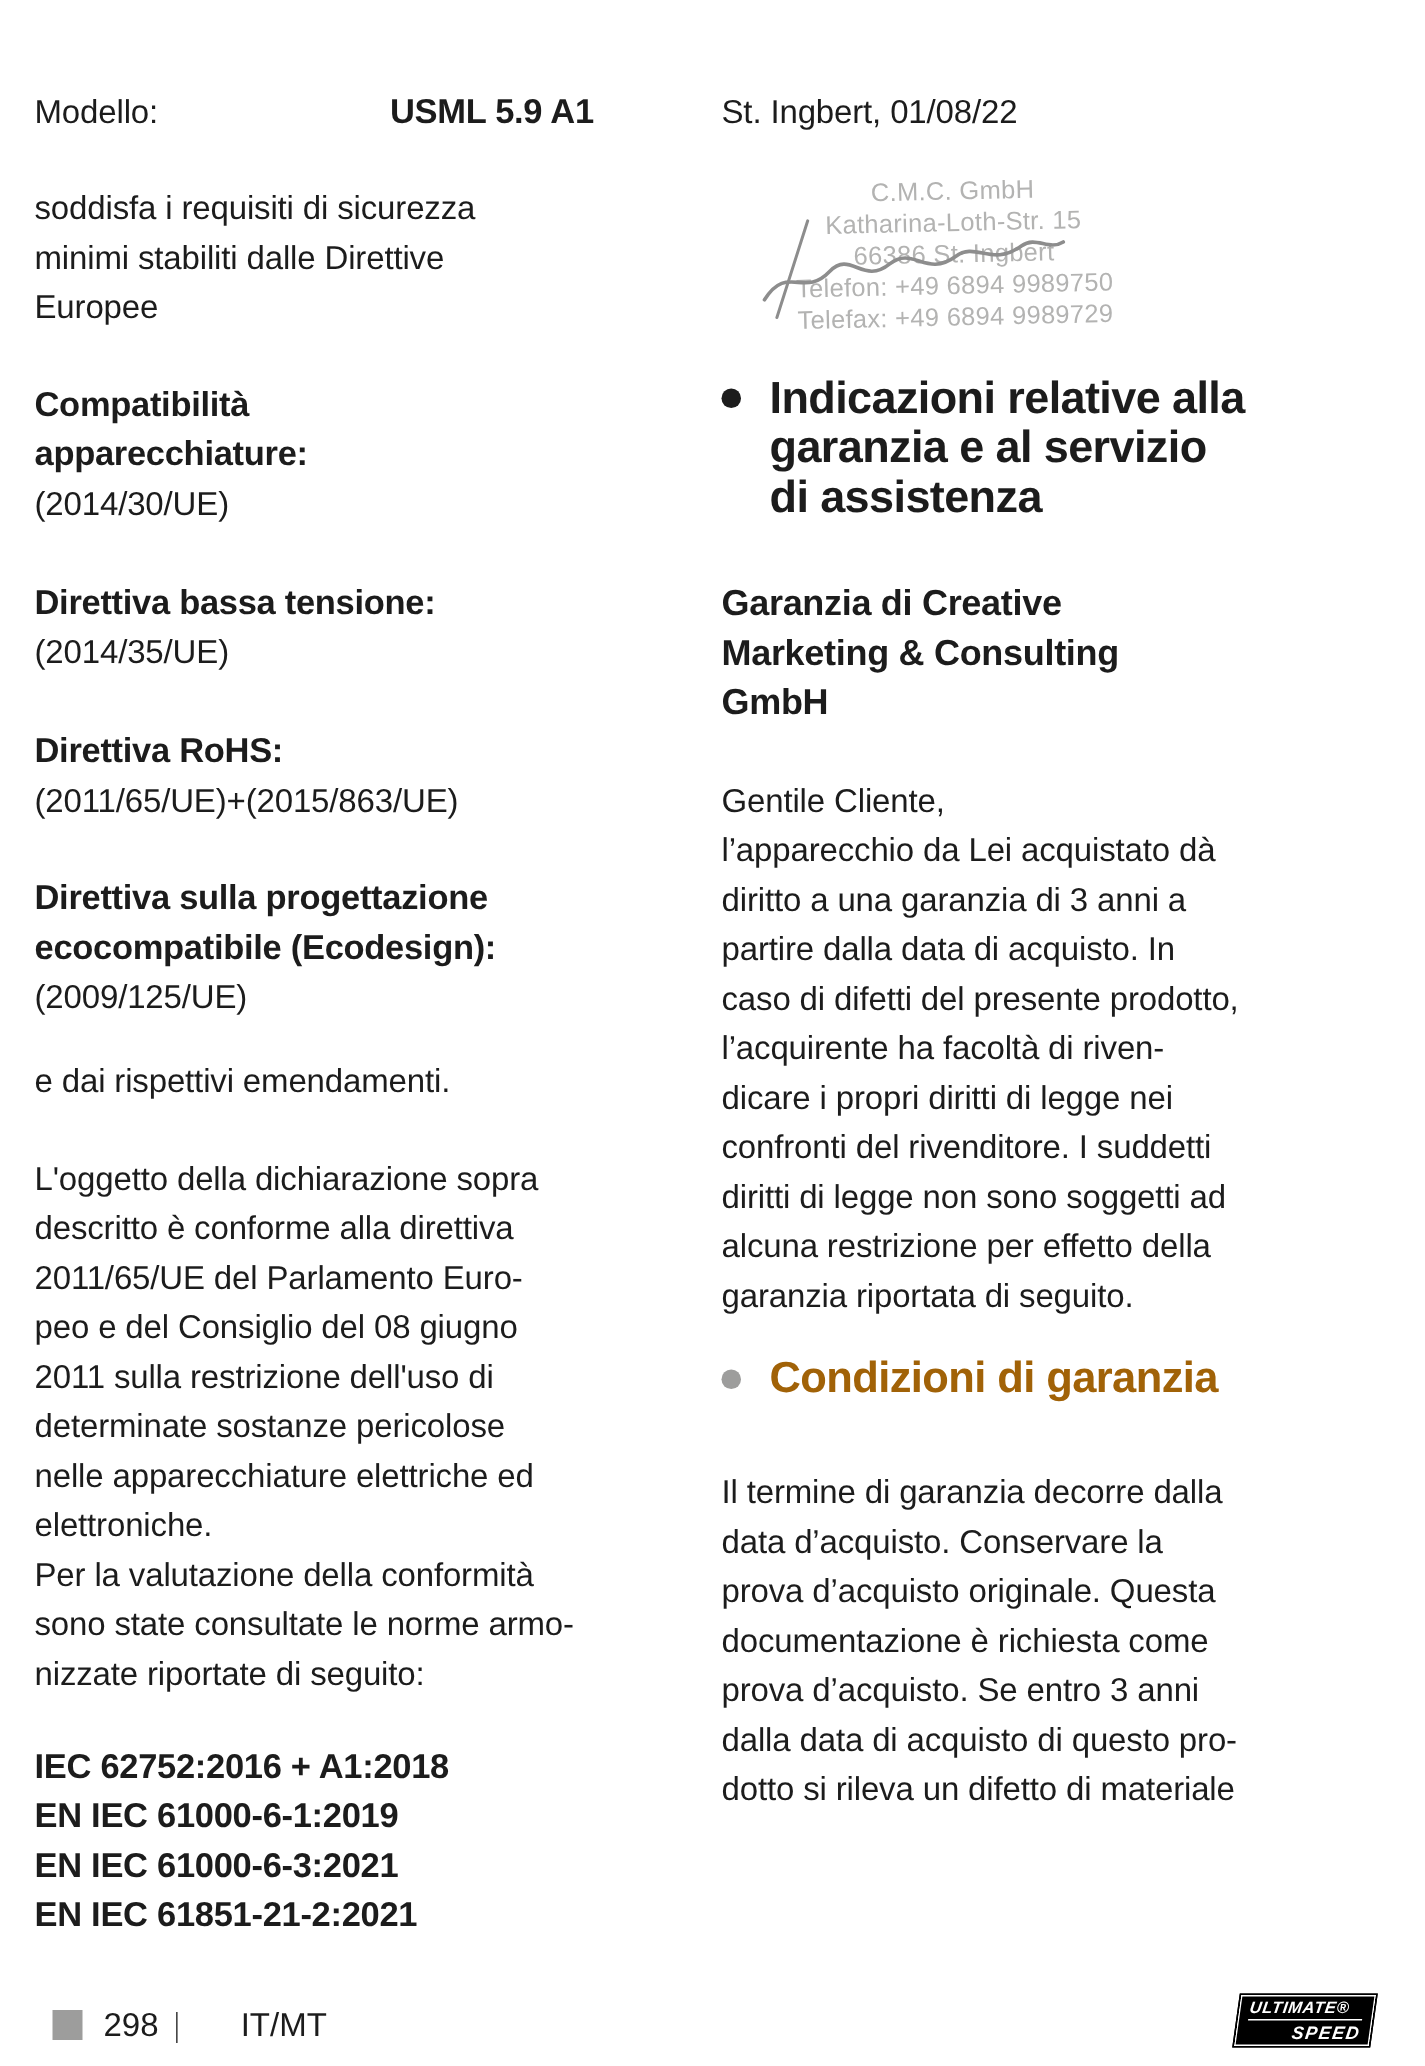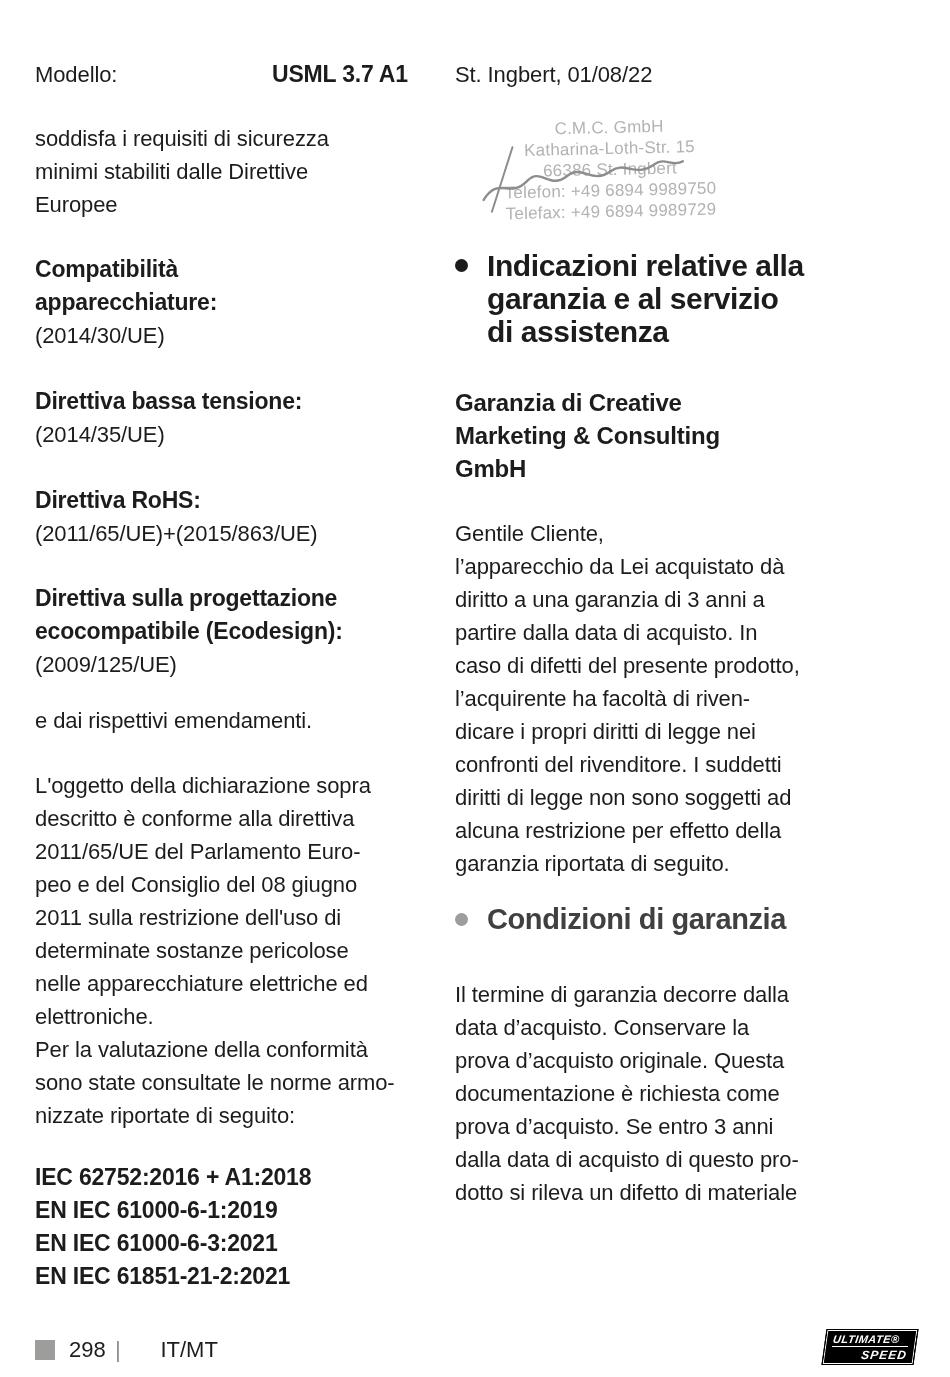--- a/index.html
+++ b/index.html
@@ -6,22 +6,22 @@
   html,body { background:#ffffff; }
   .page {
     position:relative;
     width:950px; height:1377px;
     background:#ffffff;
     font-family:"Liberation Sans", sans-serif;
     color:#1c1c1c;
     overflow:hidden;
   }
   .content {
-    position:absolute; top:58px; left:35px; right:35px;
-    display:flex; 
+    position:absolute; top:58px; left:23px; right:35px;
+    display:flex; gap:38px;
   }
   .col-left  { width:420px; flex:none; }
   .col-right { width:422px; flex:none; }
 
   .body {
     font-size:22px; line-height:33px;
     letter-spacing:-0.1px;
     white-space:pre-line;
   }
   .bold { font-weight:bold; font-size:23px; letter-spacing:-0.2px; }
@@ -31,21 +31,21 @@
 
   .bullet-heading { display:flex; font-weight:bold; }
   .bullet-heading .bullet {
     width:13px; height:13px; border-radius:50%;
     background:#1c1c1c; flex:none; margin-top:10px;
   }
   .bullet-heading .btext {
     margin-left:19px; white-space:pre-line;
     font-size:30px; line-height:33px; letter-spacing:-0.4px;
   }
-  .bullet-heading.gray { color:#404040; }
+  .bullet-heading.gray { color:#a16207; }
   .bullet-heading.gray .bullet { background:#9d9d9c; }
   .bullet-heading.gray .btext { font-size:29px; }
 
   .subhead { font-weight:bold; font-size:24px; line-height:33px; white-space:pre-line; letter-spacing:-0.2px; }
 
   .stamp {
     position:relative;
     margin-top:26px; margin-left:10px;
     width:290px; text-align:center;
     transform:rotate(-1.3deg);
@@ -86,21 +86,21 @@
 </head>
 <body>
 
 <div class="page">
   <div class="content">
 
     <div class="col-left">
 
       <div class="model-row">
         <span class="body mlabel">Modello:</span>
-        <span class="body bold">USML 3.7 A1</span>
+        <span class="body bold">USML 5.9 A1</span>
       </div>
 
       <p class="body" style="margin-top:31px">soddisfa i requisiti di sicurezza
 minimi stabiliti dalle Direttive
 Europee</p>
 
       <div style="margin-top:32px">
         <div class="body bold">Compatibilità
 apparecchiature:</div>
         <div class="body">(2014/30/UE)</div>

